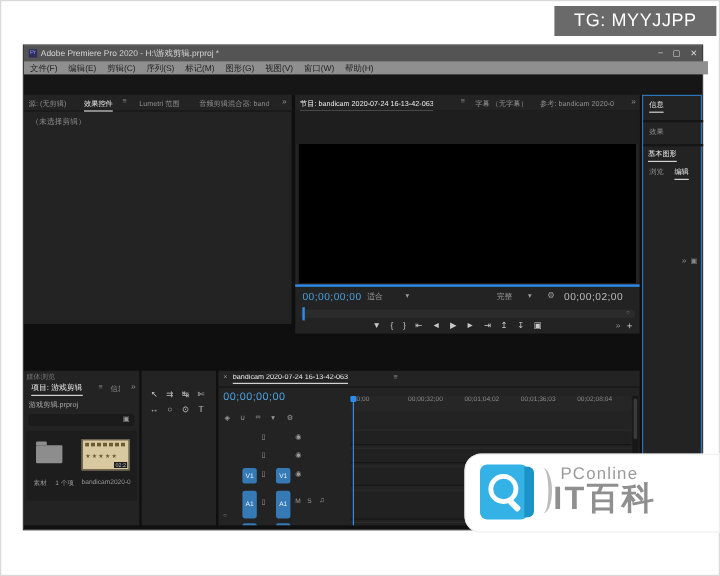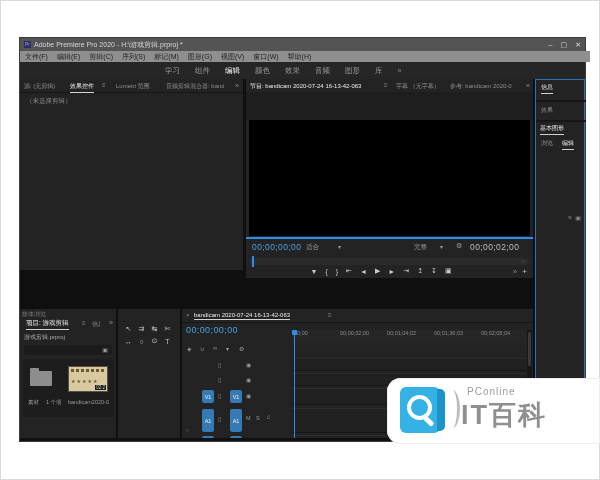--- a/index.html
+++ b/index.html
@@ -12,21 +12,21 @@
     font-size:15px;display:flex;align-items:center;justify-content:center;letter-spacing:.5px}
   .wmark{left:0;top:443px;width:186px;height:28px;background:#6f6f6f;color:#fff;
     font-size:15px;display:flex;align-items:center;padding-left:10px;box-sizing:border-box}
   .logo{left:387px;top:378px;width:213px;height:66px;background:#fff;border-radius:14px 0 0 14px;
     box-shadow:0 0 0 1px #eee inset;z-index:50}
   .logo-ic{left:13px;top:9px;width:40px;height:46px;background:#35b2e5;border-radius:6px}
   .logo-fold{right:-5px;top:2px;width:8px;height:42px;background:#1b93c6;border-radius:0 5px 5px 0}
   .logo-ring{left:7px;top:8px;width:17px;height:17px;border:4px solid #fff;border-radius:50%}
   .logo-handle{left:26px;top:28px;width:5px;height:12px;background:#fff;border-radius:2px;transform:rotate(-45deg)}
   .logo-paren{left:58px;top:12px;width:12px;height:38px;border-right:3px solid #bdbdbd;border-radius:50%}
-  .logo-brand{left:80px;top:8px;font-size:10px;color:#9a9a9a;letter-spacing:1px}
+  .logo-brand{left:80px;top:8px;font-size:14px;color:#9a9a9a;letter-spacing:1px}
   .logo-name{left:74px;top:19px;font-size:27px;font-weight:bold;color:#8f8f8f;letter-spacing:2px}
   
   #app{left:20px;top:38px;width:565px;height:403px;background:#161616;outline:1px solid #3c3c3c}
   .titlebar{left:0;top:0;width:565px;height:13px;background:#545454;color:#d6d6d6;font-size:7px;
     display:flex;align-items:center;padding:0 4px;box-sizing:border-box}
   .appic{width:7px;height:7px;background:#2d2d5e;color:#9a9aff;font-size:5px;line-height:7px;text-align:center;margin-right:3px}
   .wctl{margin-left:auto;display:flex;gap:8px;color:#d9d9d9;font-size:7px}
   .menubar{left:0;top:13px;width:565px;height:11px;background:#8f8f8f;display:flex;align-items:center;
     gap:9px;padding-left:5px;font-size:7px;color:#1f1f1f}
   .wsbar{left:0;top:24px;width:565px;height:17px;background:#262626;display:flex;align-items:center;
@@ -64,20 +64,23 @@
   .cap{font-size:5.5px;color:#9a9a9a}
   
   .rside{border:1px solid #2b74b8;box-sizing:border-box;background:#232323}
   .toolcell{width:13px;height:12px;display:flex;align-items:center;justify-content:center;color:#c3c3c3;font-size:7px}
 </style>
 </head>
 <body>
 
 <div id="stage">
 
+  <div class="ab tgbox">
+    <span class="tx">TG: MYYJJPP</span>
+  </div>
 
   <div id="app" class="ab">
 
     <div class="ab titlebar">
       <span class="appic">Pr</span>
       <span class="tx">Adobe Premiere Pro 2020 - H:\游戏剪辑.prproj *</span>
       <span class="wctl">
         <span>–</span>
         <span>▢</span>
         <span>✕</span>
@@ -89,31 +92,20 @@
       <span class="tx">编辑(E)</span>
       <span class="tx">剪辑(C)</span>
       <span class="tx">序列(S)</span>
       <span class="tx">标记(M)</span>
       <span class="tx">图形(G)</span>
       <span class="tx">视图(V)</span>
       <span class="tx">窗口(W)</span>
       <span class="tx">帮助(H)</span>
     </div>
 
-    <div class="ab wsbar">
-      <span class="tx">学习</span>
-      <span class="tx">组件</span>
-      <span class="tx wsact">编辑</span>
-      <span class="tx">颜色</span>
-      <span class="tx">效果</span>
-      <span class="tx">音频</span>
-      <span class="tx">图形</span>
-      <span class="tx">库</span>
-      <span class="tx ovf">»</span>
-    </div>
 
     <div class="ab work">
 
       <div class="panel" style="left:0;top:0;width:223px;height:191px">
         <div class="ptabs">
           <span class="ptab tx" style="left:4px">源: (无剪辑)</span>
           <span class="ptab on tx" style="left:50px">效果控件</span>
           <span class="ptab tx mglyph" style="left:82px">≡</span>
           <span class="ptab tx" style="left:96px">Lumetri 范围</span>
           <span class="ptab tx" style="left:146px;max-width:58px;overflow:hidden;display:inline-block">音频剪辑混合器: bandicam 2020-07-24 1</span>

